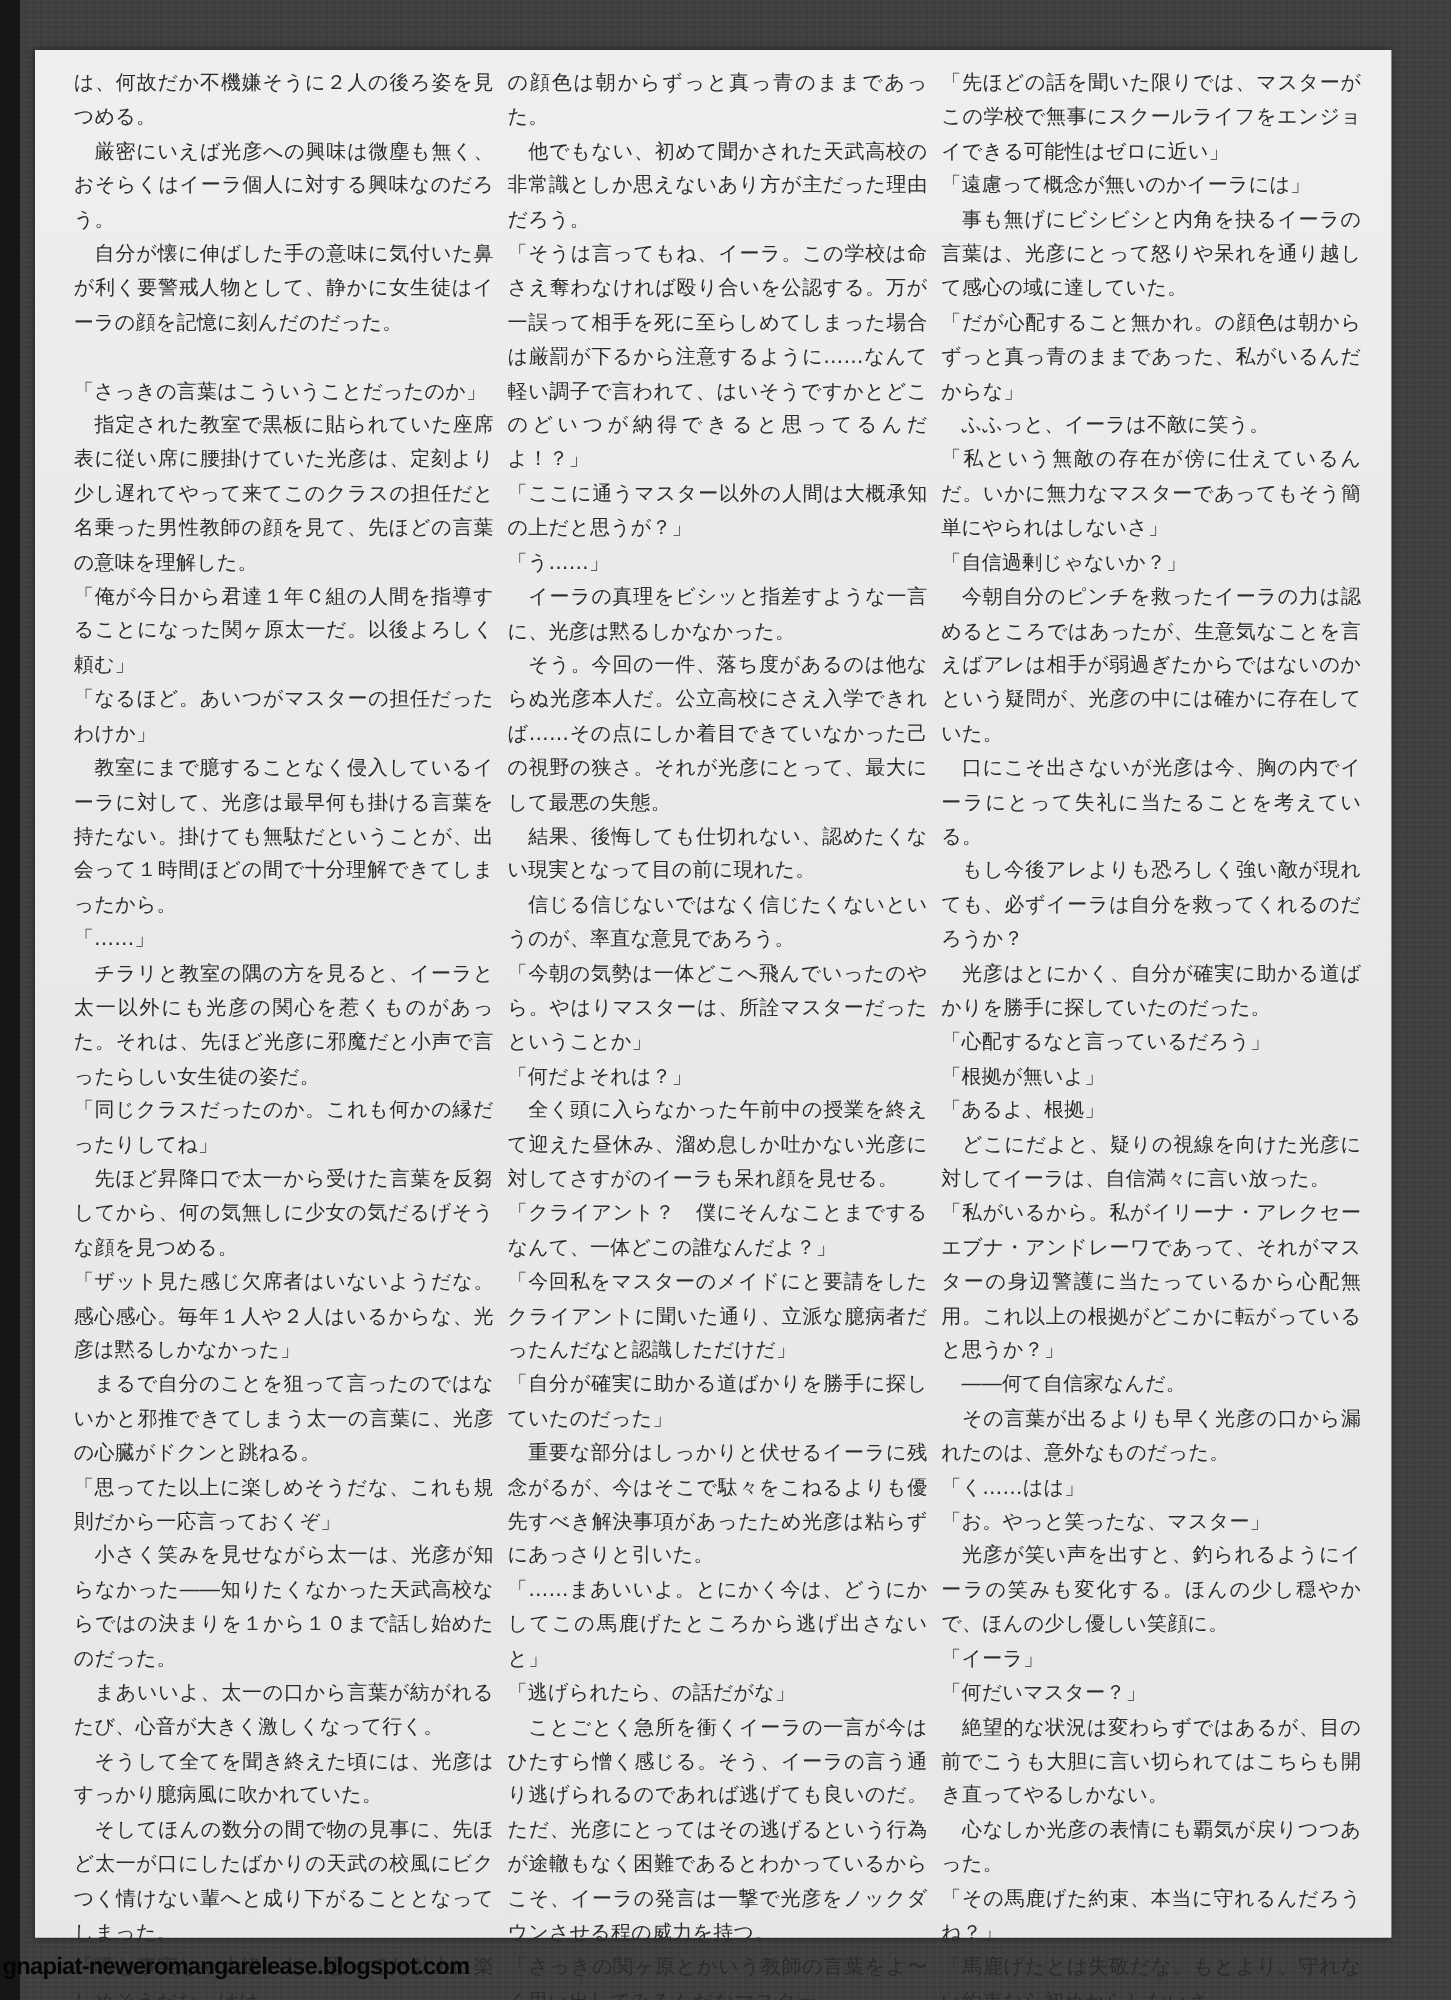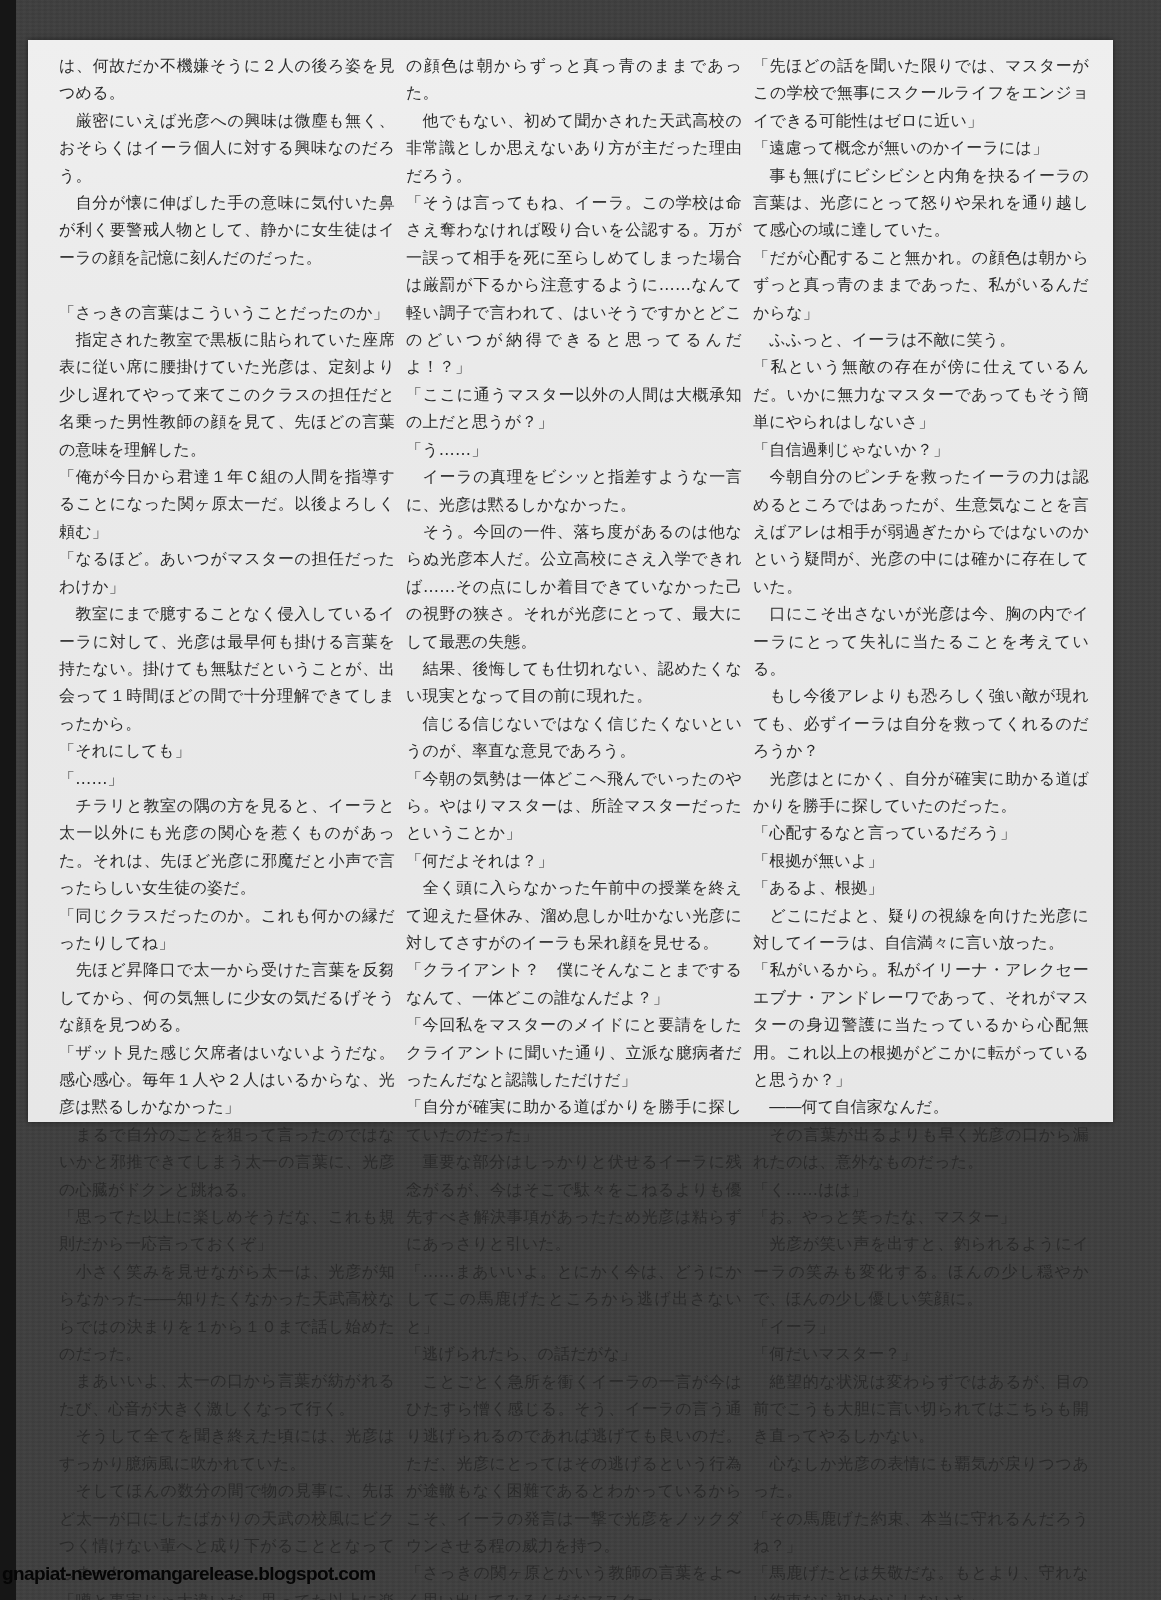--- a/index.html
+++ b/index.html
@@ -13,21 +13,21 @@
     font-family: "DejaVu Sans", sans-serif;
     overflow: hidden;
   }
   .left-strip {
     position: absolute; left: 0; top: 0;
     width: 16px; height: 1600px;
     background: #161616;
   }
   .page {
     position: absolute; left: 28px; top: 40px;
-    width: 1085px; height: 1082px;
+    width: 1085px; height: 1510px;
     background: #ebebeb;
     background-image: linear-gradient(180deg, #efefef 0%, #eaeaea 30%, #e7e7e7 100%);
     box-shadow: 0 0 6px rgba(0,0,0,0.5);
   }
   .columns {
     display: flex;
     gap: 11px;
     padding: 12px 22px 0 31px;
   }
   .column {
@@ -61,21 +61,20 @@
     <div class="column">
         <p>は、何故だか不機嫌そうに２人の後ろ姿を見つめる。</p>
         <p>　厳密にいえば光彦への興味は微塵も無く、おそらくはイーラ個人に対する興味なのだろう。</p>
         <p>　自分が懐に伸ばした手の意味に気付いた鼻が利く要警戒人物として、静かに女生徒はイーラの顔を記憶に刻んだのだった。</p>
         <p class="spacer"></p>
         <p>「さっきの言葉はこういうことだったのか」</p>
         <p>　指定された教室で黒板に貼られていた座席表に従い席に腰掛けていた光彦は、定刻より少し遅れてやって来てこのクラスの担任だと名乗った男性教師の顔を見て、先ほどの言葉の意味を理解した。</p>
         <p>「俺が今日から君達１年Ｃ組の人間を指導することになった関ヶ原太一だ。以後よろしく頼む」</p>
         <p>「なるほど。あいつがマスターの担任だったわけか」</p>
         <p>　教室にまで臆することなく侵入しているイーラに対して、光彦は最早何も掛ける言葉を持たない。掛けても無駄だということが、出会って１時間ほどの間で十分理解できてしまったから。</p>
-        <p>「それにしても」</p>
         <p>「……」</p>
         <p>　チラリと教室の隅の方を見ると、イーラと太一以外にも光彦の関心を惹くものがあった。それは、先ほど光彦に邪魔だと小声で言ったらしい女生徒の姿だ。</p>
         <p>「同じクラスだったのか。これも何かの縁だったりしてね」</p>
         <p>　先ほど昇降口で太一から受けた言葉を反芻してから、何の気無しに少女の気だるげそうな顔を見つめる。</p>
         <p>「ザット見た感じ欠席者はいないようだな。感心感心。毎年１人や２人はいるからな、光彦は黙るしかなかった」</p>
         <p>　まるで自分のことを狙って言ったのではないかと邪推できてしまう太一の言葉に、光彦の心臓がドクンと跳ねる。</p>
         <p>「思ってた以上に楽しめそうだな、これも規則だから一応言っておくぞ」</p>
         <p>　小さく笑みを見せながら太一は、光彦が知らなかった――知りたくなかった天武高校ならではの決まりを１から１０まで話し始めたのだった。</p>
         <p>　まあいいよ、太一の口から言葉が紡がれるたび、心音が大きく激しくなって行く。</p>
         <p>　そうして全てを聞き終えた頃には、光彦はすっかり臆病風に吹かれていた。</p>

